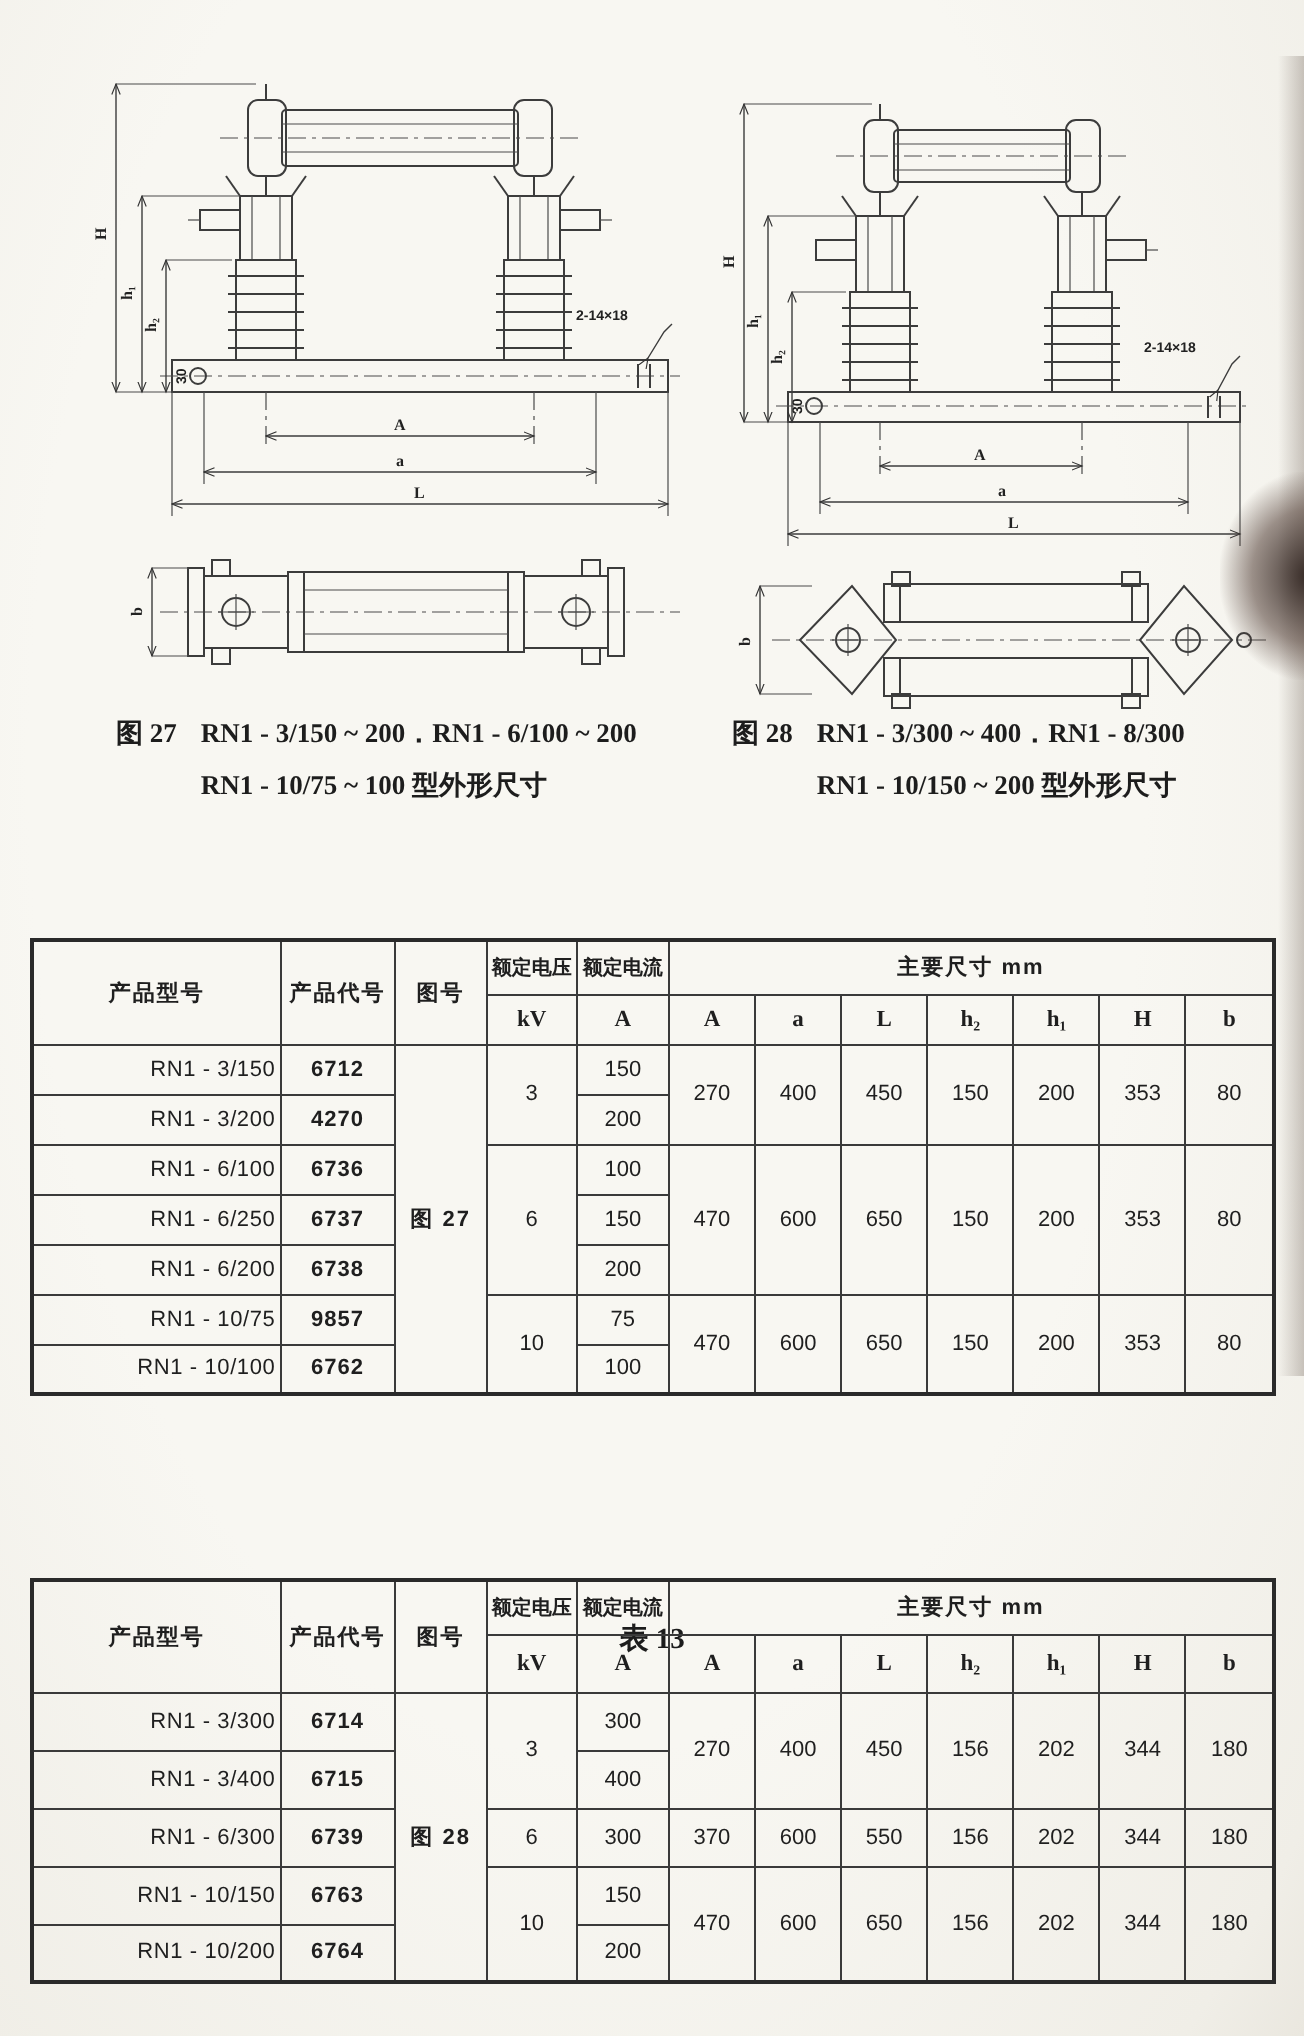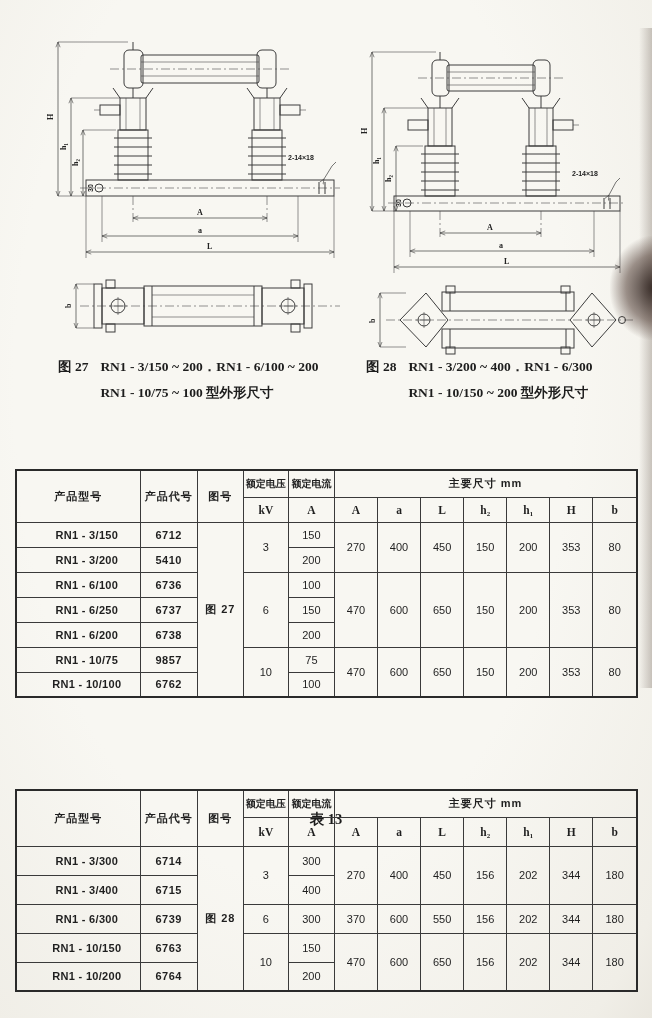--- a/index.html
+++ b/index.html
@@ -32,21 +32,21 @@
   
   .tbl-title { position:absolute; left:0; width:652px; text-align:center;
     font-family:"Liberation Serif", serif; font-weight:bold; font-size:14.5px; color:#1c1c1c; }
   table.dtable { position:absolute; left:15px; border-collapse:collapse; width:623px;
     border:2px solid #2a2a2a; background:transparent; table-layout:fixed; }
   .dtable th, .dtable td { border:1px solid #3a3a3a; text-align:center; vertical-align:middle;
     font-size:11px; color:#1f1f1f; padding:1px 2px; }
   .dtable th { font-weight:bold; font-size:11.5px; }
   .dtable .hdr-cn { font-size:11px; letter-spacing:1px; }
   .dtable .unit { font-family:"Liberation Serif", serif; font-weight:bold;margin-top:32px; }
-  .dtable .model { text-align:center; padding-left:19px; font-weight:bold; letter-spacing:0.3px; }
+  .dtable .model { text-align:right; padding-left:19px; font-weight:normal; letter-spacing:0.3px; }
   .dtable .code { font-weight:bold; letter-spacing:0.5px; }
   .dtable .figref { font-weight:bold; letter-spacing:1px; }
   .dtable .dimhdr { font-family:"Liberation Serif", serif; }
   .t12 td, .t12 th { height:25px; }
   .t12 tr.hr1 th { height:27px; }
   .t13 td, .t13 th { height:29px; }
   .t13 tr.hr1 th { height:27px; }
 </style>
 </head>
 <body>
@@ -282,21 +282,21 @@
   <div class="caption" style="left:58px; top:354px; width:300px;">
     <span class="fig-no">图 27</span>
     <span>
       <span>RN1 - 3/150 ~ 200．RN1 - 6/100 ~ 200</span><br>
       <span>RN1 - 10/75 ~ 100 型外形尺寸</span>
     </span>
   </div>
   <div class="caption" style="left:366px; top:354px; width:280px;">
     <span class="fig-no">图 28</span>
     <span>
-      <span>RN1 - 3/200 ~ 400．RN1 - 6/300</span><br>
+      <span>RN1 - 3/300 ~ 400．RN1 - 8/300</span><br>
       <span>RN1 - 10/150 ~ 200 型外形尺寸</span>
     </span>
   </div>
 
   <table class="dtable t12" style="top:469px;">
     <colgroup>
       <col style="width:124px">
         <col style="width:57px">
         <col style="width:46px">
       <col style="width:45px">
@@ -338,21 +338,21 @@
       <td rowspan="2">270</td>
       <td rowspan="2">400</td>
       <td rowspan="2">450</td>
       <td rowspan="2">150</td>
       <td rowspan="2">200</td>
       <td rowspan="2">353</td>
       <td rowspan="2">80</td>
     </tr>
     <tr>
       <td class="model">RN1 - 3/200</td>
-      <td class="code">5410</td>
+      <td class="code">4270</td>
       <td>200</td>
     </tr>
     <tr>
       <td class="model">RN1 - 6/100</td>
       <td class="code">6736</td>
       <td rowspan="3">6</td>
       <td>100</td>
       <td rowspan="3">470</td>
       <td rowspan="3">600</td>
       <td rowspan="3">650</td>

